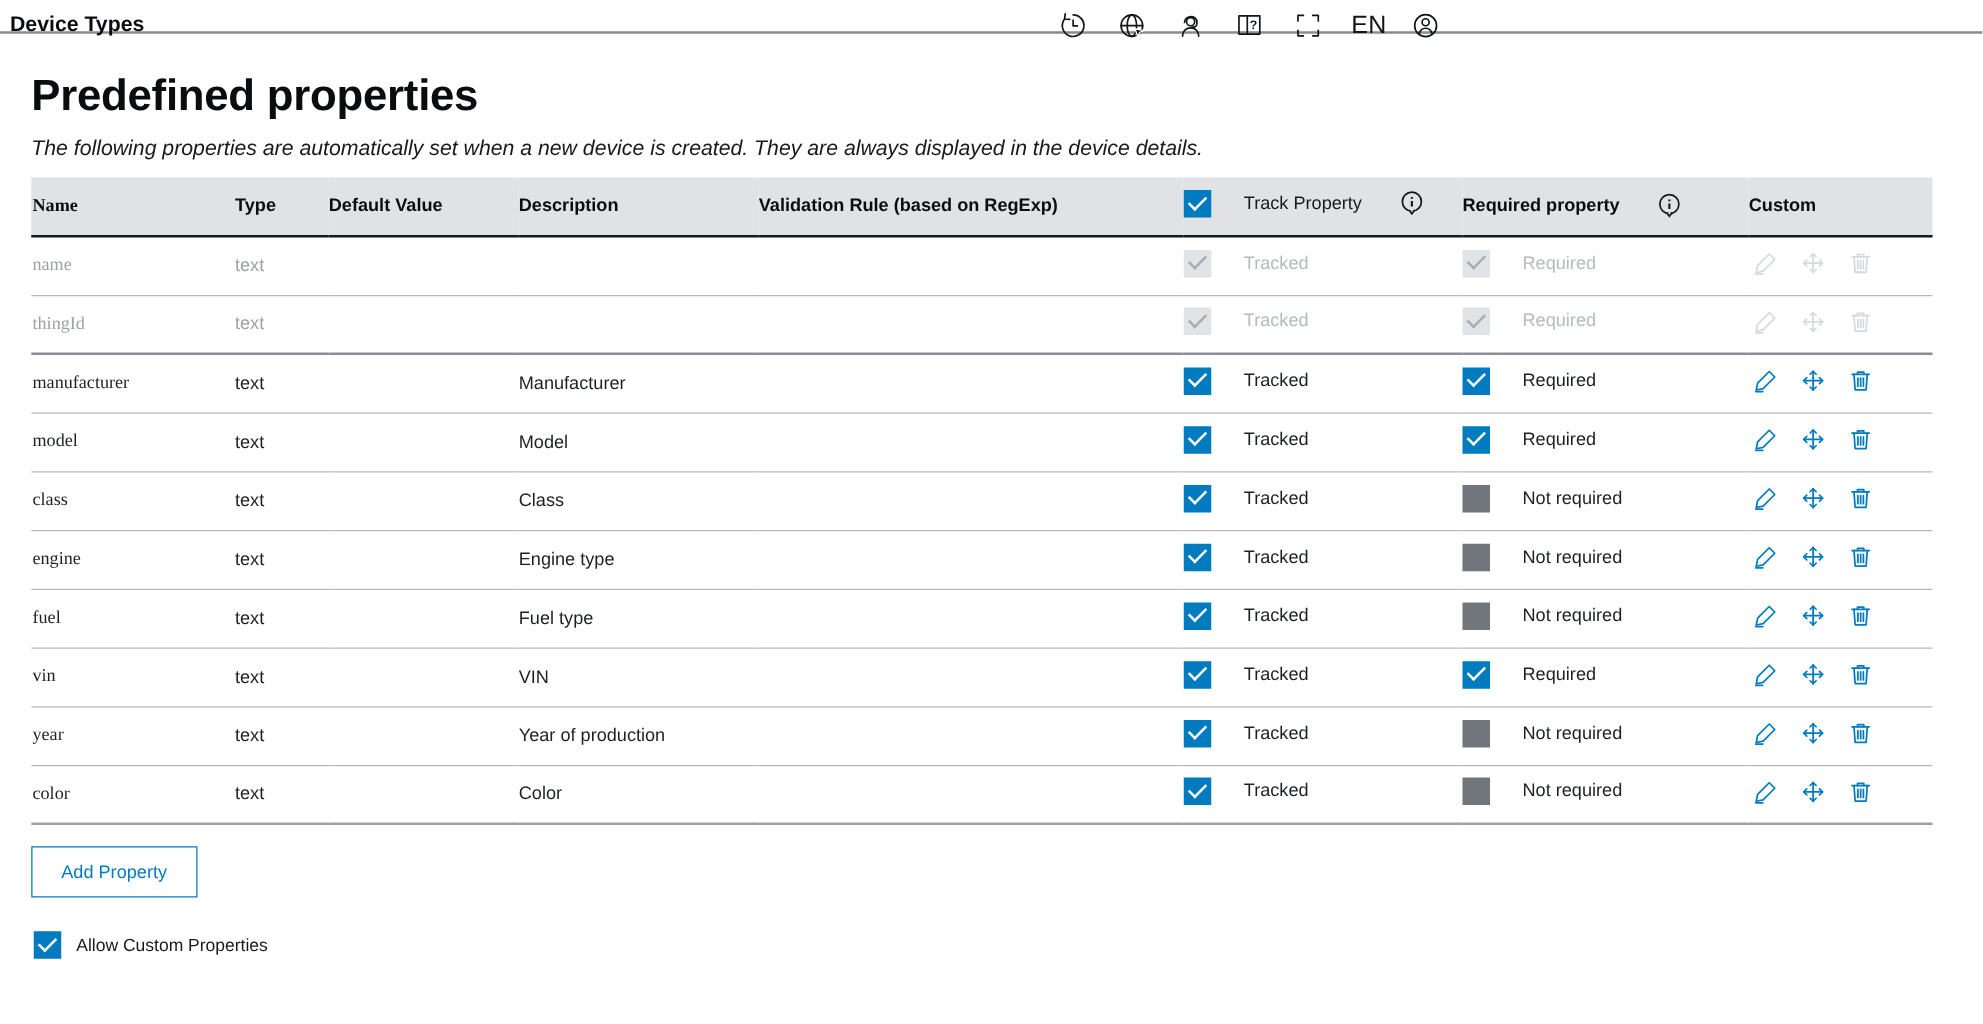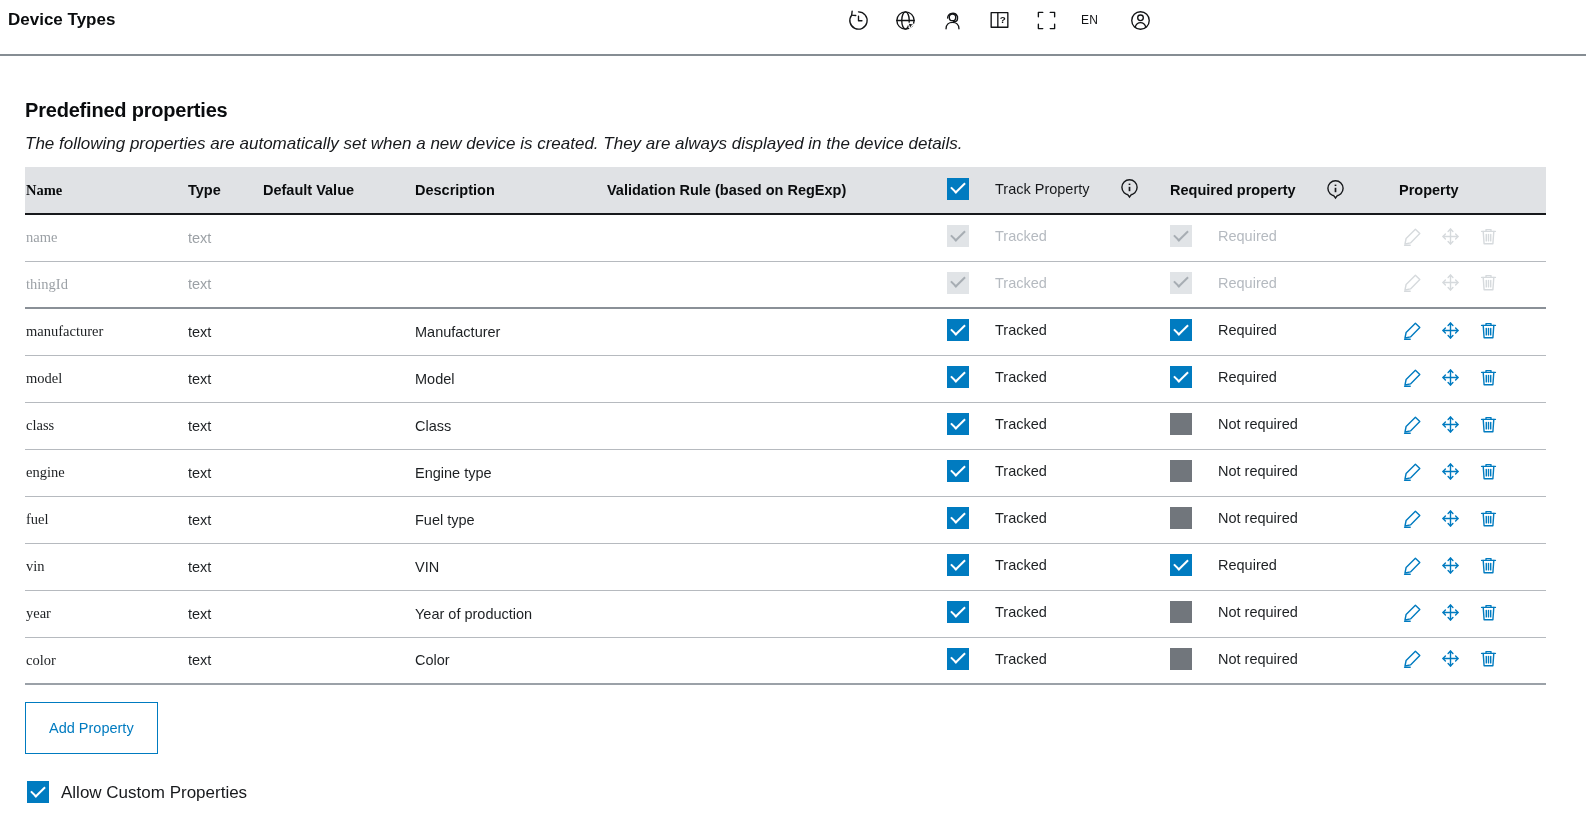--- a/index.html
+++ b/index.html
@@ -1,34 +1,34 @@
 <!DOCTYPE html>
 <html><head>
 <meta charset="utf-8">
 <style>
   * { box-sizing: border-box; margin: 0; padding: 0; }
   html, body { width: 1586px; height: 819px; overflow: hidden; background: #fff;
     font-family: "Liberation Sans", sans-serif; color: #17191c; }
 
   
-  .topbar { position: relative; height: 56px; border-bottom: 2px solid #868d93; background: #fff; }
+  .topbar { position: relative; height: 27px; border-bottom: 2px solid #868d93; background: #fff; }
   .topbar-title { position: absolute; left: 8px; top: 0; line-height: 40px;
     font-size: 17px; font-weight: 700; color: #0a0c0e; }
   .topbar-icons { position: absolute; left: 846px; top: 0; height: 40px;
     display: flex; align-items: center; gap: 22px; }
   .tb-icon { width: 25px; height: 25px; display: inline-flex; align-items: center;
     justify-content: center; cursor: pointer; }
   .tb-icon svg { width: 25px; height: 25px; stroke: #121416; fill: none;
     stroke-width: 1.3; stroke-linecap: round; stroke-linejoin: round; }
-  .lang { font-size: 12px; color: #121416; letter-spacing: 0.3px; cursor: pointer;
+  .lang { font-size: 20px; color: #121416; letter-spacing: 0.3px; cursor: pointer;
     width: 25px; text-align: left; }
 
   
   .main { margin: 0 40px 0 25px; }
-  h1.page-heading { margin: 43px 0 12px; font-size: 20px; font-weight: 700;
+  h1.page-heading { margin: 30px 0 12px; font-size: 35px; font-weight: 700;
     letter-spacing: -0.2px; color: #0a0c0e; }
   .page-desc { font-size: 17px; margin-bottom: 13px; color: #17191c; font-style: italic; }
 
   
   table.props { border-collapse: collapse; table-layout: fixed; width: 1521px; }
   thead th { background: #e0e2e5; height: 47px; border-bottom: 2px solid #17191c;
     font-size: 14.5px; font-weight: 700; text-align: left; color: #0a0c0e; vertical-align: middle; }
   tbody td { height: 47px; border-bottom: 1px solid #b6babf; font-size: 14.5px;
     vertical-align: middle; color: #1d2023; }
   tbody tr.sep-strong td { border-bottom: 2px solid #8a9097; }
@@ -56,25 +56,25 @@
 
   .actions { display: inline-flex; align-items: center; gap: 17px; padding-left: 3px;
     color: #007bc0; }
   .actions.disabled { color: #d6dadd; }
   .act { width: 21px; height: 21px; display: inline-flex; cursor: pointer; }
   .actions.disabled .act { cursor: default; }
   .act svg { width: 21px; height: 21px; stroke: currentColor; fill: none;
     stroke-width: 1.4; stroke-linecap: round; stroke-linejoin: round; }
 
   
-  .add-btn { margin-top: 17px; height: 52px; padding: 0 23px; background: #fff;
+  .add-btn { margin-top: 17px; height: 41px; padding: 0 23px; background: #fff;
     border: 1px solid #007bc0; color: #007bc0; font-size: 14.5px;
     font-family: "Liberation Sans", sans-serif; cursor: pointer; border-radius: 0; }
-  .allow-row { margin-top: 27px; display: flex; align-items: flex-end; gap: 12px;
-    font-size: 17px; margin-left: 2px; }
+  .allow-row { margin-top: 27px; display: flex; align-items: center; gap: 12px;
+    font-size: 14px; margin-left: 2px; }
 </style>
 </head>
 <body>
 
 <div class="topbar">
   <div class="topbar-title">Device Types</div>
   <div class="topbar-icons">
     <span class="tb-icon">
       <svg viewBox="0 0 24 24">
         <path d="M5.46 6.89 A8.3 8.3 0 1 0 12 3.7"></path>
@@ -166,21 +166,21 @@
             <span class="info">
               <svg viewBox="0 0 19 22" fill="none" stroke="#17191c" stroke-width="1.4">
                 <circle cx="9.5" cy="9.3" r="7.6"></circle>
                 <line x1="9.5" y1="8.8" x2="9.5" y2="13.2" stroke-width="1.7"></line>
                 <line x1="9.5" y1="5.6" x2="9.5" y2="7" stroke-width="1.7"></line>
                 <path d="M7.4 16.1 L9.5 19 L11.6 16.1" fill="#fff"></path>
               </svg>
             </span>
           </span>
         </th>
-        <th>Property</th>
+        <th>Custom</th>
       </tr>
     </thead>
     <tbody id="rows-body">
         <tr>
           <td class="first muted-strong">name</td>
           <td class="muted-strong">text</td>
           <td></td>
           <td></td>
           <td></td>
           <td><span class="cbwrap">

